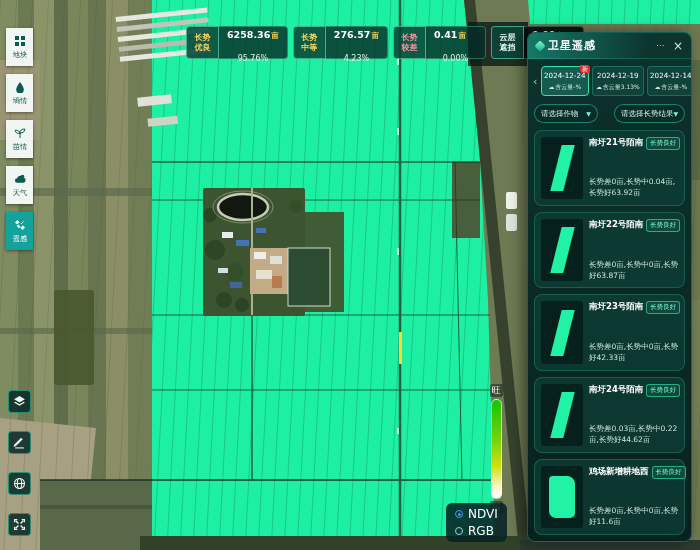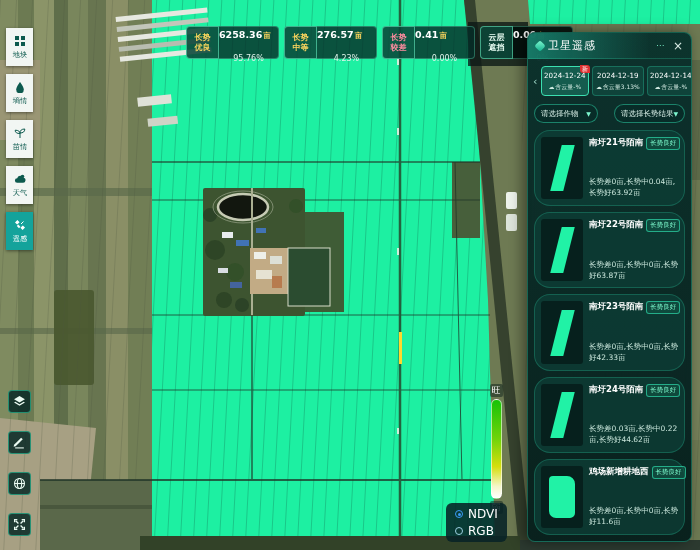--- a/index.html
+++ b/index.html
@@ -39,21 +39,21 @@
     display:flex; flex-direction:column; align-items:center; justify-content:center;
     font-size:8px; line-height:1.25; font-weight:bold;
   }
   .stat:nth-child(1) .stat-badge{ color:#ffd75e; }
   .stat:nth-child(2) .stat-badge{ color:#ffd75e; }
   .stat:nth-child(3) .stat-badge{ color:#ff8da0; }
   .stat:nth-child(4) .stat-badge{ color:#eafff5; }
   .stat-value{
     min-width:60px; height:33px; background:rgba(6,46,40,.82);
     border:1px solid rgba(110,245,200,.32); border-left:none; border-radius:0 4px 4px 0;
-    padding:2px 0; color:#fff;
+    padding:2px 8px; color:#fff;
   }
   .stat:nth-child(4) .stat-value{ background:rgba(3,16,13,.92); }
   .num{ font-size:9.5px; font-weight:bold; white-space:nowrap; }
   .unit{ font-size:7.5px; color:#ffd75e; margin-left:1px; }
   .pct{ font-size:8px; color:#dff3ea; margin-top:13px;text-align:center; }
 
   
   .legend{ position:absolute; left:486px; top:384px; width:20px; display:flex; flex-direction:column; align-items:center; gap:2px; z-index:4; }
   .legend-label{ font-size:9px; color:#fff; background:rgba(10,30,26,.5); padding:0 2px; border-radius:2px; }
   .legend-bar{
@@ -76,21 +76,21 @@
     border:1px solid rgba(47,216,171,.35); border-radius:8px;
     display:flex; flex-direction:column; overflow:hidden; z-index:6;
     box-shadow:-4px 0 14px rgba(0,0,0,.45);
   }
   .panel-header{
     height:26px; flex-shrink:0; display:flex; align-items:center; gap:4px; padding:0 8px;
     background:linear-gradient(90deg,rgba(31,170,142,.6),rgba(10,60,52,.15) 75%);
     border-bottom:1px solid rgba(47,216,171,.25);
   }
   .diamond{ width:8px; height:8px; background:linear-gradient(135deg,#7ef7cf,#12b08d); transform:rotate(45deg); border-radius:2px; flex-shrink:0; }
-  .panel-title{ font-size:11px; font-weight:normal; color:#fff; letter-spacing:1px; white-space:nowrap; }
+  .panel-title{ font-size:11px; font-weight:bold; color:#fff; letter-spacing:1px; white-space:nowrap; }
   .dots{ margin-left:auto; color:#7ef7cf; font-size:8px; }
   .close{ color:#d9ece5; font-size:12px; margin-left:5px; cursor:pointer; line-height:1; }
 
   .dates{ display:flex; align-items:center; gap:3px; padding:7px 4px 4px; flex-shrink:0; }
   .chev{ color:#9fd8c8; font-size:11px; padding:0 1px; cursor:pointer; }
   .date-card{
     position:relative; flex:1; background:rgba(16,72,62,.8);
     border:1px solid rgba(47,216,171,.3); border-radius:4px; padding:4px 1px 3px;
     text-align:center; cursor:pointer;
   }
@@ -106,21 +106,21 @@
   .select{
     flex:1; height:19px; background:rgba(8,44,40,.9); border:1px solid rgba(47,216,171,.5);
     border-radius:10px; display:flex; align-items:center; justify-content:space-between;
     padding:0 6px; font-size:7.5px; color:#d8efe7; cursor:pointer; white-space:nowrap;
   }
   .select .arrow{ font-size:6px; color:#7ef7cf; }
 
   .plot-list{ flex:1; overflow:hidden; padding:0 6px 6px; display:flex; flex-direction:column; gap:6px; }
   .plot-card{
     flex:1; background:rgba(13,62,54,.78); border:1px solid rgba(47,216,171,.25);
-    border-radius:16px; padding:6px; display:flex; gap:6px; min-height:60px; cursor:pointer;
+    border-radius:8px; padding:6px; display:flex; gap:6px; min-height:60px; cursor:pointer;
   }
   .thumb{
     width:42px; flex-shrink:0; background:#06201d; border-radius:3px;
     display:flex; align-items:center; justify-content:center; overflow:hidden;
   }
   .shape{ width:13px; height:46px; background:#21f2a6; transform:skewX(-14deg); }
   .shape.blob{ width:26px; height:42px; transform:none; border-radius:4px 8px 5px 7px; }
   .plot-info{ flex:1; display:flex; flex-direction:column; justify-content:space-between; }
   .plot-head{ display:flex; justify-content:space-between; align-items:flex-start; gap:3px; }
   .plot-name{ font-size:8.5px; color:#fff; font-weight:bold; white-space:nowrap; }

